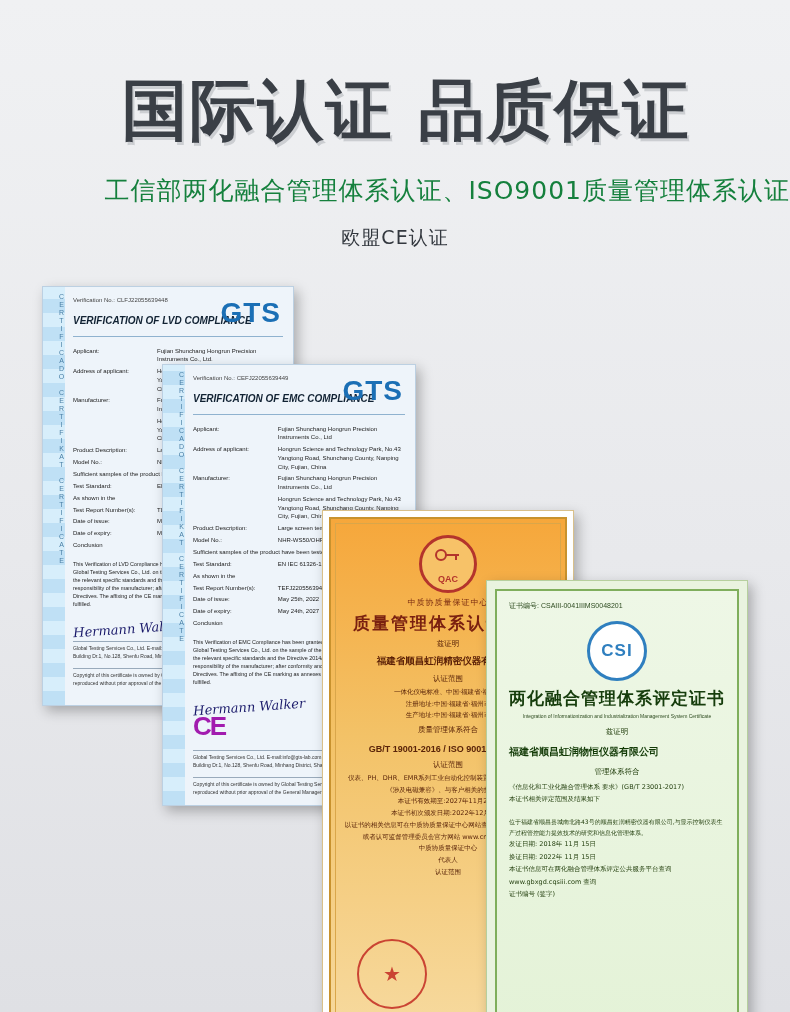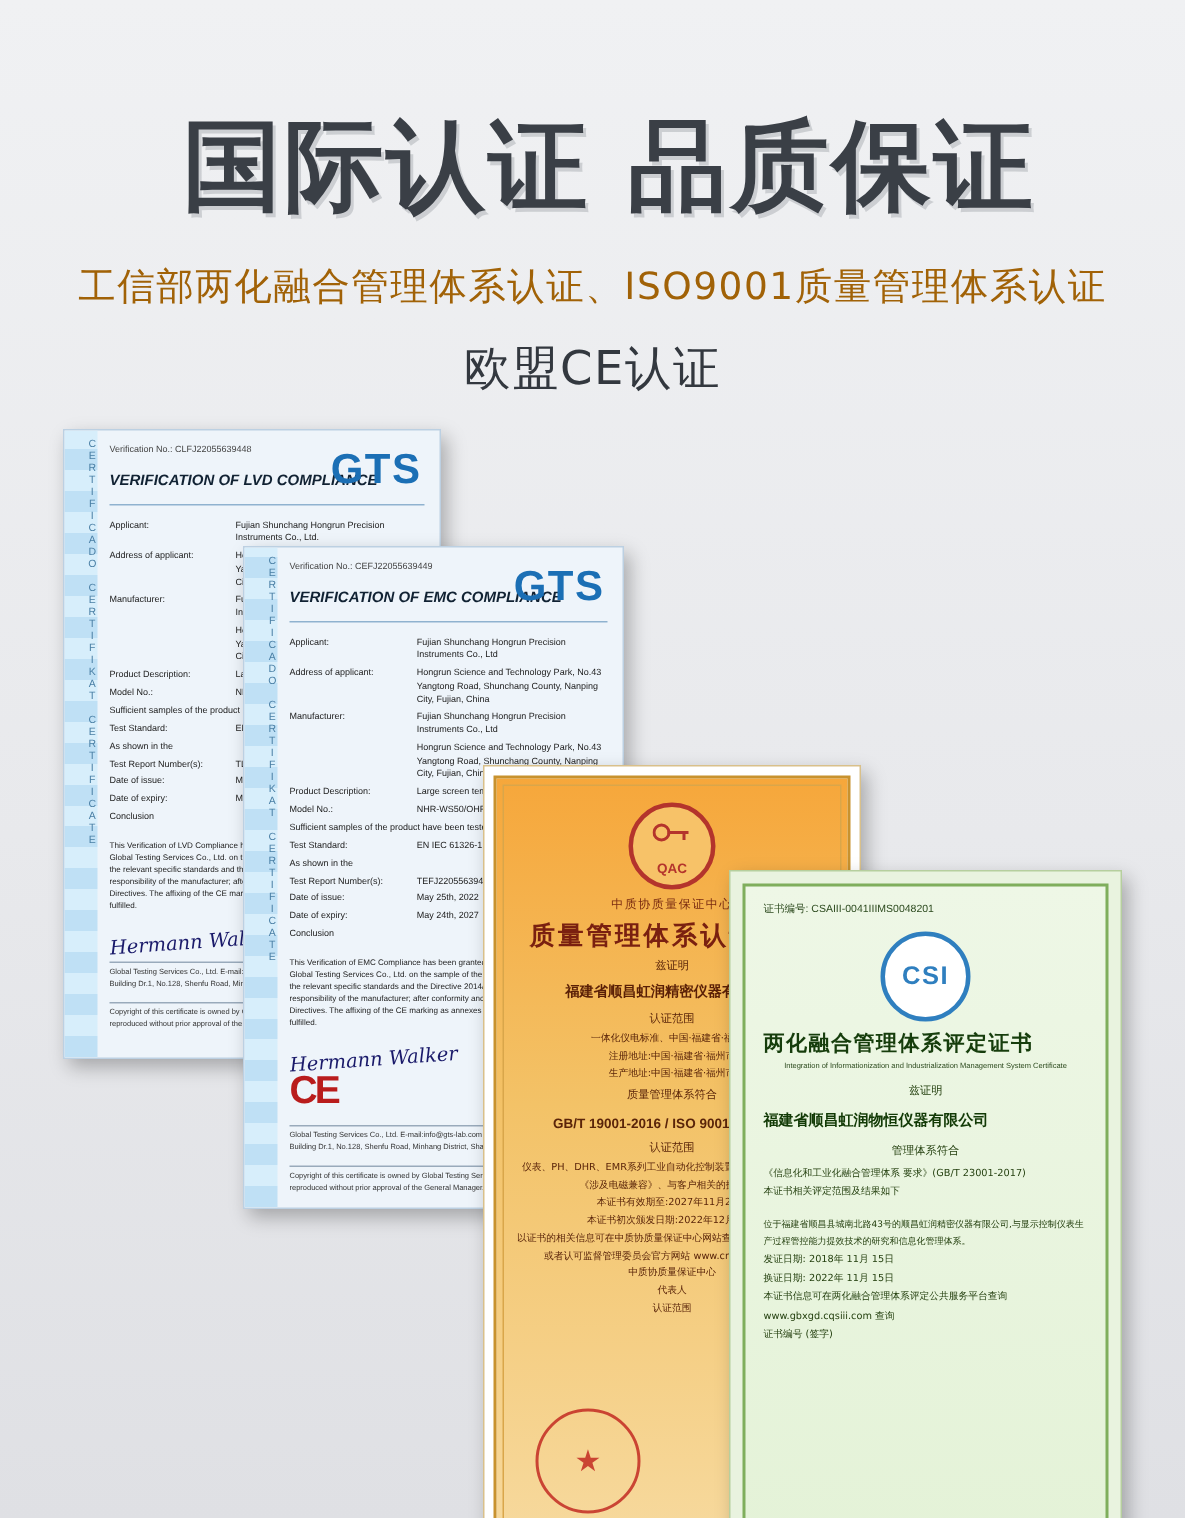--- a/index.html
+++ b/index.html
@@ -12,25 +12,26 @@
   
   .header{padding-top:78px;text-align:center;}
   .main-title{
     font-size:66px;line-height:1;font-weight:bold;color:#3a3f46;
     letter-spacing:2px;
     font-family:"DejaVu Sans","Liberation Sans",sans-serif;
     text-shadow:2px 3px 0 rgba(140,145,152,.35);
     padding-left:22px;
   }
   .sub1{
-    margin-top:30px;font-size:25px;color:#a16207;letter-spacing:1px;
+    margin-top:30px;font-size:25px;color:#15803d;letter-spacing:1px;
     font-family:"DejaVu Sans","Liberation Sans",sans-serif;
+    text-align:right;
   }
   .sub2{
-    margin-top:18px;font-size:31px;color:#33383f;letter-spacing:1px;
+    margin-top:18px;font-size:19px;color:#33383f;letter-spacing:1px;
     font-family:"DejaVu Sans","Liberation Sans",sans-serif;
   }
   
   .certs{position:absolute;left:0;top:282px;width:790px;height:730px;}
   .cert{position:absolute;box-shadow:4px 5px 12px rgba(0,0,0,.28);overflow:hidden;}
 
   
   .c1{left:42px;top:4px;width:250px;height:418px;background:#eef4fa;border:1px solid #bcd0e2;}
   .c1 .side{
     position:absolute;left:0;top:0;width:22px;height:100%;
@@ -52,21 +53,21 @@
   .gts{position:absolute;right:8px;top:10px;font-size:28px;font-weight:bold;color:#1b6fb5;letter-spacing:1px;}
   .verline{font-size:6px;color:#444;}
   .ttl{font-style:italic;font-weight:bold;font-size:10px;color:#123;margin:12px 0 10px;}
   .rule{height:1px;background:#8fb2cf;margin:4px 0 8px;}
   table.kv{width:100%;border-collapse:collapse;}
   table.kv td{font-size:6px;color:#222;vertical-align:top;padding:1.6px 0;line-height:1.45;}
   table.kv td.k{width:40%;}
   .para{font-size:5.4px;color:#222;line-height:1.5;margin-top:8px;}
   .sig{font-family:"DejaVu Serif",serif;font-style:italic;font-size:13px;color:#1a1a6a;margin-top:10px;transform:rotate(-4deg);}
   .foot{font-size:5px;color:#333;line-height:1.5;margin-top:8px;border-top:1px solid #9ab;padding-top:3px;}
-  .ce{font-size:26px;font-weight:bold;color:#b91c1c;letter-spacing:-2px;}
+  .ce{font-size:26px;font-weight:bold;color:#a21caf;letter-spacing:-2px;}
   .stamp-blue{
     position:absolute;right:10px;bottom:92px;width:68px;height:68px;border-radius:50%;
     border:2px solid #7b93c7;opacity:.55;
   }
   
   .c3{left:322px;top:228px;width:252px;height:560px;background:#fff;border:1px solid #d9c08a;padding:6px;box-sizing:border-box;}
   .c3 .inner{width:100%;height:100%;background:linear-gradient(180deg,#f6a73b 0%,#f3c267 40%,#f7dca4 100%);
     border:2px solid #c8922e;box-sizing:border-box;position:relative;padding:10px 12px;}
   .c3 .inner:before{content:"";position:absolute;inset:4px;border:1px solid #d9a64a;}
   .qac-logo{width:52px;height:52px;border-radius:50%;border:3px solid #b4342c;margin:6px auto 4px;position:relative;background:#f7c268;}
@@ -83,21 +84,21 @@
     border:2.5px solid #c0211c;opacity:.8;
   }
   .redstamp .star{position:absolute;left:50%;top:50%;transform:translate(-50%,-50%);color:#c0211c;font-size:20px;}
   
   .c4{left:486px;top:298px;width:262px;height:680px;background:#e9f3df;border:1px solid #b6cf9e;box-sizing:border-box;padding:8px;}
   .c4 .inner{position:relative;width:100%;height:100%;border:2px solid #7fae5c;box-sizing:border-box;padding:10px 12px;
     background:linear-gradient(180deg,#eef7e6 0%,#dff0d0 100%);}
   .csi-no{font-size:7px;color:#2c4a1e;}
   .csi-logo{width:54px;height:54px;border-radius:50%;border:3px solid #2f7fbf;margin:10px auto 6px;
     color:#2f7fbf;font-size:17px;font-weight:bold;text-align:center;line-height:54px;letter-spacing:1px;background:#fff;}
-  .csi-title{font-size:14px;font-weight:bold;color:#163d0c;text-align:left;letter-spacing:1px;font-family:"DejaVu Sans",sans-serif;}
+  .csi-title{font-size:17px;font-weight:bold;color:#163d0c;text-align:left;letter-spacing:1px;font-family:"DejaVu Sans",sans-serif;}
   .csi-en{font-size:5px;color:#2c4a1e;text-align:center;margin-top:3px;}
   .csi-line{font-size:7.5px;color:#24400f;text-align:center;margin:8px 0 4px;font-family:"DejaVu Sans",sans-serif;}
   .csi-co{font-size:10px;font-weight:bold;color:#123a06;text-align:left;margin:8px 0;font-family:"DejaVu Sans",sans-serif;}
   .csi-sm{font-size:6.5px;color:#24400f;line-height:1.9;font-family:"DejaVu Sans",sans-serif;}
   .csi-body{font-size:6px;color:#24400f;line-height:1.9;margin-top:10px;font-family:"DejaVu Sans",sans-serif;}
   .sideband{font-size:6px;}
 </style>
 </head>
 <body>
 

